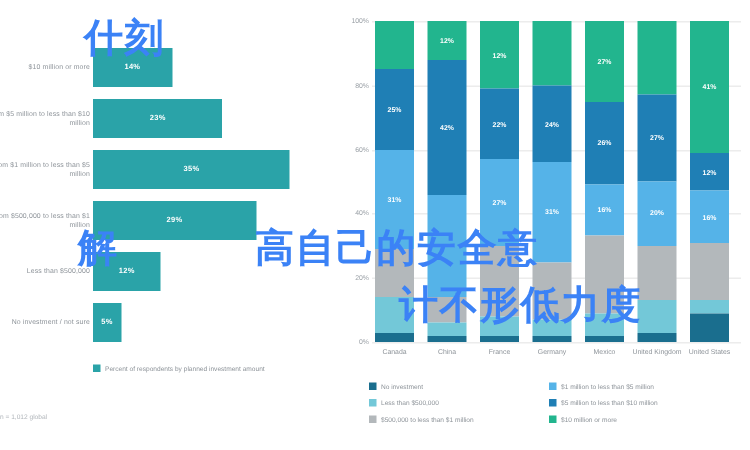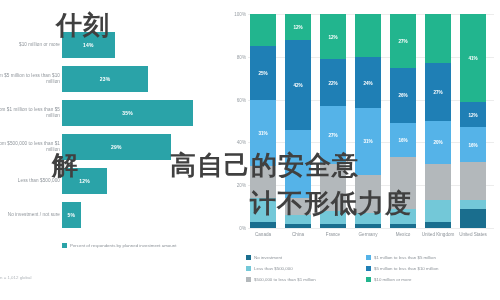--- a/index.html
+++ b/index.html
@@ -59,30 +59,30 @@
   
   .sb-legend{position:absolute;left:24px;top:252px;width:250px;
              display:grid;grid-template-columns:120px 130px;
              grid-auto-rows:11px;align-items:center;}
   .lg-item{display:flex;align-items:flex-start;gap:3px;}
   .lg-sw{width:5px;height:5px;flex:0 0 auto;margin-top:.5px;}
   .lg-tx{font-size:4.4px;line-height:5.4px;color:#8d9399;white-space:nowrap;}
 
   
   .ov{
-    position:absolute;color:#404040;font-weight:bold;
+    position:absolute;color:#3b82f6;font-weight:bold;
     font-family:"DejaVu Sans",sans-serif;
     letter-spacing:1px;white-space:nowrap;pointer-events:none;
   }
   #ov-1{left:56px;top:8px;font-size:26px;}
   #ov-2{left:240px;top:8px;font-size:26px;}
   #ov-3{left:170px;top:148px;font-size:26px;}
   #ov-4{left:52px;top:148px;font-size:26px;}
   #ov-5{left:60px;top:182px;font-size:26px;}
-  #ov-6{left:250px;top:186px;font-size:26px;}
+  #ov-6{left:266px;top:186px;font-size:26px;}
 </style>
 </head>
 <body>
 
 <div id="root">
 
   <div class="panel" id="left-panel">
     <div id="hb-rows">
         <div class="hb-row" style="top: 28px;">
           <div class="hb-label">$10 million or more</div>

